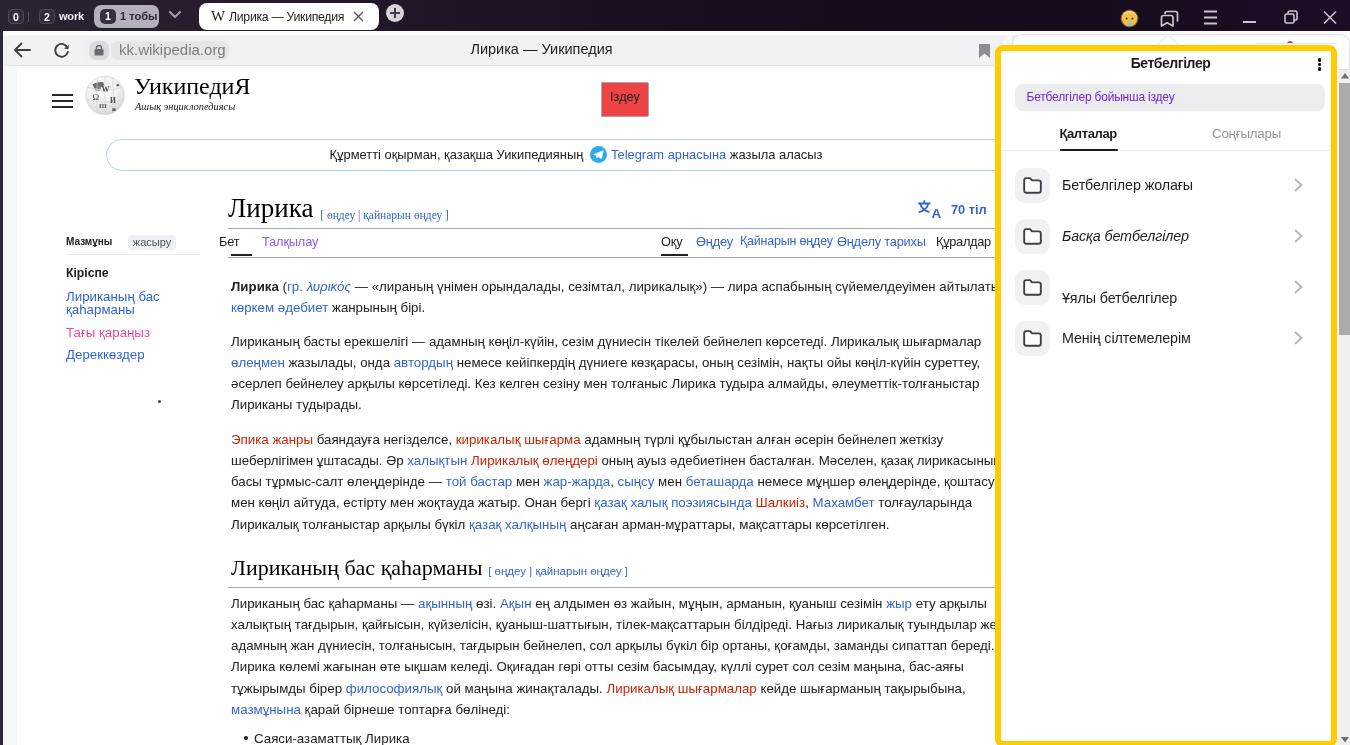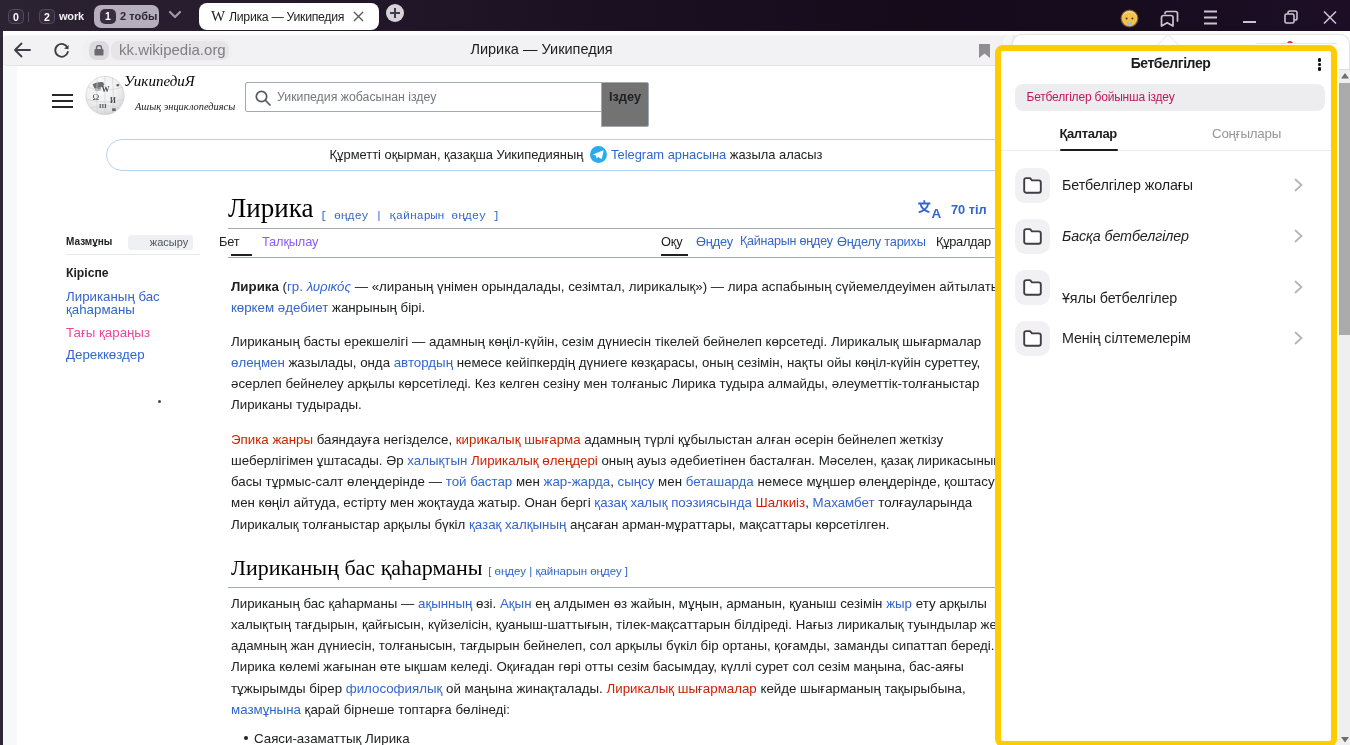--- a/index.html
+++ b/index.html
@@ -27,73 +27,73 @@
 #urlcapsule{left:83px;top:4px;width:149px;height:22px;background:#f0eff1;border-radius:9px;}
 #urlchip{left:28px;top:1.5px;width:118px;height:19px;background:#e7e5e8;border-radius:7px;}
 #lockchip{left:6px;top:1.5px;width:20px;height:19px;background:#dcdade;border-radius:7px;}
 #urltext{left:36px;top:2px;font-size:15px;color:#807c85;}
 #pagetitle{left:0;top:5.5px;width:1083px;text-align:center;font-size:14.5px;color:#1e1d20;}
 
 #page{left:0;top:66px;width:1350px;height:679px;background:#fff;overflow:hidden;}
 #leftedge{left:0;top:0;width:2.5px;height:679px;background:#2e2639;}
 #leftgutter{left:2.5px;top:0;width:14px;height:679px;background:#f7f8f9;}
 #burger div{position:absolute;left:0;width:21px;height:2.4px;background:#27272b;}
-#wordmark{left:124px;top:7px;font-family:"Liberation Serif",serif;font-size:15px;color:#000;font-style:italic;}
+#wordmark{left:134px;top:7px;font-family:"Liberation Serif",serif;font-size:24px;color:#000;}
 #tagline{left:135px;top:34.5px;font-family:"Liberation Serif",serif;font-style:italic;font-size:10.4px;color:#202122;}
 #searchbox{left:245px;top:16px;width:357px;height:30px;background:#fff;border:1px solid #a2a9b1;border-radius:2px 0 0 2px;box-sizing:border-box;}
 #searchph{left:31px;top:7px;font-size:12.3px;color:#72777d;}
-#searchbtn{left:601px;top:16px;width:48px;height:45px;background:#737373;border:1px solid #a2a9b1;border-radius:0 2px 2px 0;box-sizing:border-box;font-size:12.8px;font-weight:bold;color:#202122;text-align:center;line-height:28px;}
+#searchbtn{left:601px;top:16px;width:48px;height:35px;background:#ef4444;border:1px solid #a2a9b1;border-radius:0 2px 2px 0;box-sizing:border-box;font-size:12.8px;font-weight:normal;color:#202122;text-align:center;line-height:28px;}
 
 #banner{left:106px;top:73px;width:930px;height:30px;border:1px solid #b6d3ee;border-radius:16px;}
 #bannertext{left:0;top:6px;width:930px;text-align:center;font-size:12.9px;color:#202122;white-space:nowrap;}
 
 #toctitle{left:66px;top:170px;font-size:10px;font-weight:bold;color:#202122;}
-#tochide{left:128px;top:169px;width:48px;height:14.5px;background:#eef0f3;border-radius:3px;font-size:11px;color:#4f5458;text-align:center;line-height:14.5px;padding-left:17px;}
+#tochide{left:128px;top:169px;width:48px;height:14.5px;background:#eef0f3;border-radius:3px;font-size:11px;color:#4f5458;text-align:center;line-height:14.5px;}
 #tochr{left:66px;top:187.5px;width:134px;height:1px;background:#e6e8eb;}
 .toc{font-size:13.3px;}
 
 .serifh{font-family:"Liberation Serif",serif;color:#000;}
 .editlink{font-size:11.5px;color:#36c;}
 .blue{color:#36c;text-decoration:none;}
 .red{color:#cc2200;text-decoration:none;}
 .para{font-size:13.3px;line-height:21.28px;color:#202122;white-space:nowrap;}
 .ptab{position:absolute;font-size:12.8px;top:168px;letter-spacing:-0.15px;}
 .hr1{height:1px;background:#a2a9b1;}
 
 #popup{left:1012px;top:34px;width:338px;height:706px;background:#fff;border-radius:10px;border:1px solid #e6e4e8;box-sizing:border-box;box-shadow:-3px 6px 16px rgba(40,30,60,0.12);}
 
 #reddot{left:1286.5px;top:40.8px;width:6.5px;height:2.6px;overflow:hidden;}
 #reddot div{width:6.5px;height:6.5px;background:#e82e32;border-radius:50%;}
 #faintline{left:1256px;top:43.2px;width:81px;height:1px;background:#e6e2ee;}
 #frame{left:995px;top:44.5px;width:342px;height:702.5px;border:6px solid #ffcc00;border-radius:8px;background:#fff;box-sizing:border-box;}
 #paneltitle{left:1001px;top:55px;width:339px;text-align:center;font-size:14px;letter-spacing:-0.45px;font-weight:bold;color:#1c1b1e;}
 .kdot{position:absolute;left:1317.5px;width:3.6px;height:3.6px;background:#141414;border-radius:1.2px;}
 #panelsearch{left:1014.5px;top:83.5px;width:310px;height:27.5px;background:#ededef;border-radius:8px;}
-#panelsearchtext{left:12px;top:6px;font-size:12px;letter-spacing:-0.2px;color:#be185d;}
+#panelsearchtext{left:12px;top:6px;font-size:12px;letter-spacing:-0.2px;color:#6d28d9;}
 #ptab1{left:1059.5px;top:125.5px;font-size:13px;letter-spacing:-0.4px;font-weight:bold;color:#1c1b1e;}
 #ptab2{left:1212px;top:125.5px;font-size:13.3px;letter-spacing:-0.2px;color:#989599;}
 #ptabsep{left:1001px;top:150px;width:330px;height:1px;background:#ececec;}
 #ptabline{left:1059.5px;top:148.5px;width:58px;height:2.5px;background:#1c1b1e;border-radius:2px;}
 .pitem-icon{position:absolute;left:1015px;width:35px;height:35px;background:#f1f0f2;border-radius:10px;}
 .pitem-label{position:absolute;left:1062px;font-size:14.3px;letter-spacing:-0.1px;color:#1f1f22;}
 .pitem-chev{position:absolute;left:1294px;}
 
 #sbtrack{left:1338.5px;top:68.5px;width:11.5px;height:676.5px;background:#f0efef;border-top:1px solid #dcdcdc;box-sizing:border-box;}
 #sbthumb{left:1338.5px;top:83px;width:11.5px;height:252px;background:#ababab;}
 </style>
 </head>
 <body>
 <div class="abs" id="tabbar">
   <div class="tbadge" style="left:8px;">0</div>
   <div class="abs" id="tsep"></div>
   <div class="tbadge" style="left:39px;">2</div>
   <div class="abs" id="twork">work</div>
   <div class="abs" id="tgroup">
     <div class="abs" id="tgbadge">1</div>
-    <div class="abs" id="tglabel">2 тобы</div>
+    <div class="abs" id="tglabel">1 тобы</div>
   </div>
   <svg class="abs" id="tchev" width="14" height="10">
       <path d="M2 2 L7 7 L12 2" stroke="#a099aa" stroke-width="2.2" fill="none" stroke-linecap="round"></path>
     </svg>
   <div class="abs" id="activetab">
     <div class="abs" id="tabw">W</div>
     <div class="abs" id="tabtitle">Лирика — Уикипедия</div>
     <svg class="abs" style="left:154px;top:8px;" width="11" height="11">
         <path d="M1 1 L10 10 M10 1 L1 10" stroke="#5a5a5e" stroke-width="1.4"></path>
       </svg>
@@ -176,43 +176,36 @@
     </g>
     <text x="17.5" y="16.5" font-size="8" fill="#4a4a4c" font-family="Liberation Serif,serif" font-weight="bold">W</text>
     <text x="8.5" y="24.5" font-size="9" fill="#4a4a4c" font-family="Liberation Serif,serif">Ω</text>
     <text x="26" y="27.5" font-size="7.5" fill="#4a4a4c" font-family="Liberation Serif,serif" font-weight="bold">И</text>
     <text x="15" y="33" font-size="7" fill="#5a5a5c" font-family="Liberation Serif,serif" font-weight="bold">Ш</text>
     <path d="M32.5 9.5 C33.5 8.8 35 9 35.5 10 L34 11.5 L32.5 11 Z" fill="#59595b"></path>
     <path d="M28 33.5 L31.5 33.2 L31.8 35.8 L28.4 36.2 Z" fill="#626264"></path>
   </svg>
   <div class="abs" id="wordmark">УикипедиЯ</div>
   <div class="abs" id="tagline">Ашық энциклопедиясы</div>
-  <div class="abs" id="searchbox">
-    <svg class="abs" style="left:9px;top:7px;" width="16" height="16" viewBox="0 0 16 16">
-        <circle cx="6.5" cy="6.5" r="5.2" stroke="#54595d" stroke-width="1.7" fill="none"></circle>
-        <path d="M10.5 10.5 L15 15" stroke="#54595d" stroke-width="1.7" stroke-linecap="round"></path>
-      </svg>
-    <div class="abs" id="searchph">Уикипедия жобасынан іздеу</div>
-  </div>
   <div class="abs" id="searchbtn">Іздеу</div>
   <div class="abs" id="banner">
     <div class="abs" id="bannertext" style="left:4px;">Құрметті оқырман, қазақша Уикипедияның&nbsp; <svg width="17" height="17" viewBox="0 0 17 17" style="vertical-align:-4px;">
           <circle cx="8.5" cy="8.5" r="8.5" fill="#2aabee"></circle>
           <path d="M3.5 8.3 L12.8 4.6 C13.3 4.4 13.7 4.7 13.5 5.5 L11.9 12.2 C11.8 12.8 11.4 13 10.9 12.7 L8.4 10.9 L7.2 12.1 C7 12.3 6.7 12.3 6.6 11.9 L5.7 9.2 L3.6 8.9 C3.1 8.8 3.1 8.5 3.5 8.3 Z" fill="#fff"></path>
         </svg> <a class="blue">Telegram арнасына</a> жазыла аласыз</div>
   </div>
   <div class="abs" id="toctitle">Мазмұны</div>
   <div class="abs" id="tochide">жасыру</div>
   <div class="abs" id="tochr"></div>
   <div class="abs toc" style="left:66px;top:200px;font-weight:bold;font-size:12.2px;color:#202122;">Кіріспе</div>
   <div class="abs toc" style="left:66px;top:224px;line-height:13.2px;color:#36c;">Лириканың бас<br>қаһарманы</div>
   <div class="abs toc" style="left:66px;top:259px;color:#ec4899;">Тағы қараңыз</div>
   <div class="abs toc" style="left:66px;top:281px;color:#36c;">Дереккөздер</div>
   <div class="abs" style="left:158px;top:334px;width:3px;height:3px;background:#444;border-radius:50%;"></div>
-  <div class="abs serifh" style="left:228px;top:127px;font-size:27px;">Лирика <span class="editlink" style="font-family:Liberation Mono, monospace;position:relative;top:2px;">[ <a class="blue">өңдеу</a> | <a class="blue">қайнарын өңдеу</a> ]</span></div>
+  <div class="abs serifh" style="left:228px;top:127px;font-size:27px;">Лирика <span class="editlink" style="font-family:Liberation Serif, serif;position:relative;top:2px;">[ <a class="blue">өңдеу</a> | <a class="blue">қайнарын өңдеу</a> ]</span></div>
   <div class="abs" style="left:917px;top:133px;">
     <svg width="30" height="20" viewBox="0 0 30 20">
         <g stroke="#36c" stroke-width="1.8" fill="none">
           <path d="M1.2 4.5 H13.4 M7.3 1.3 V4.5 M3.4 4.5 C3.6 8.7 8.2 12.2 12.4 13.1 M11.2 4.5 C11 8.7 6.2 12.2 1.7 13.3"></path>
         </g>
         <text x="14.5" y="19" font-size="13.5" font-weight="bold" fill="#36c" font-family="Liberation Sans,sans-serif">A</text>
       </svg>
   </div>
   <div class="abs" style="left:951px;top:136px;font-size:12.8px;font-weight:bold;color:#36c;">70 тіл</div>
   <div class="abs hr1" style="left:228px;top:162px;width:1122px;"></div>

